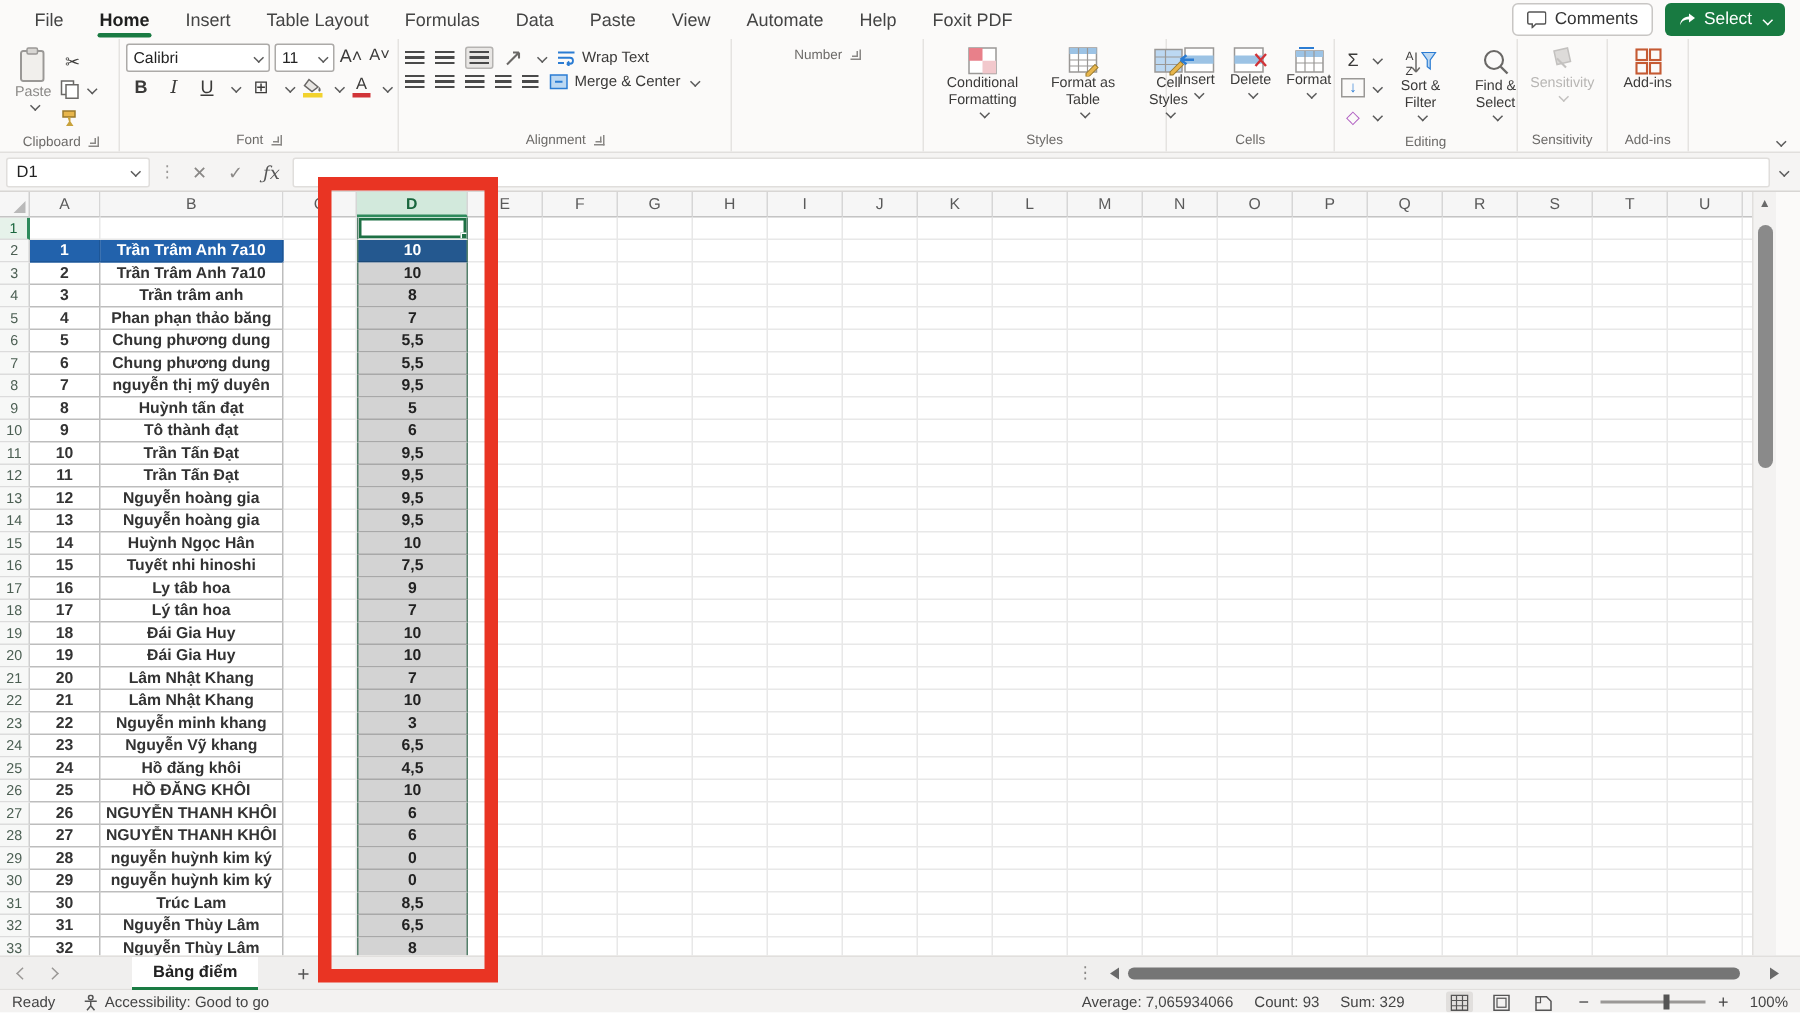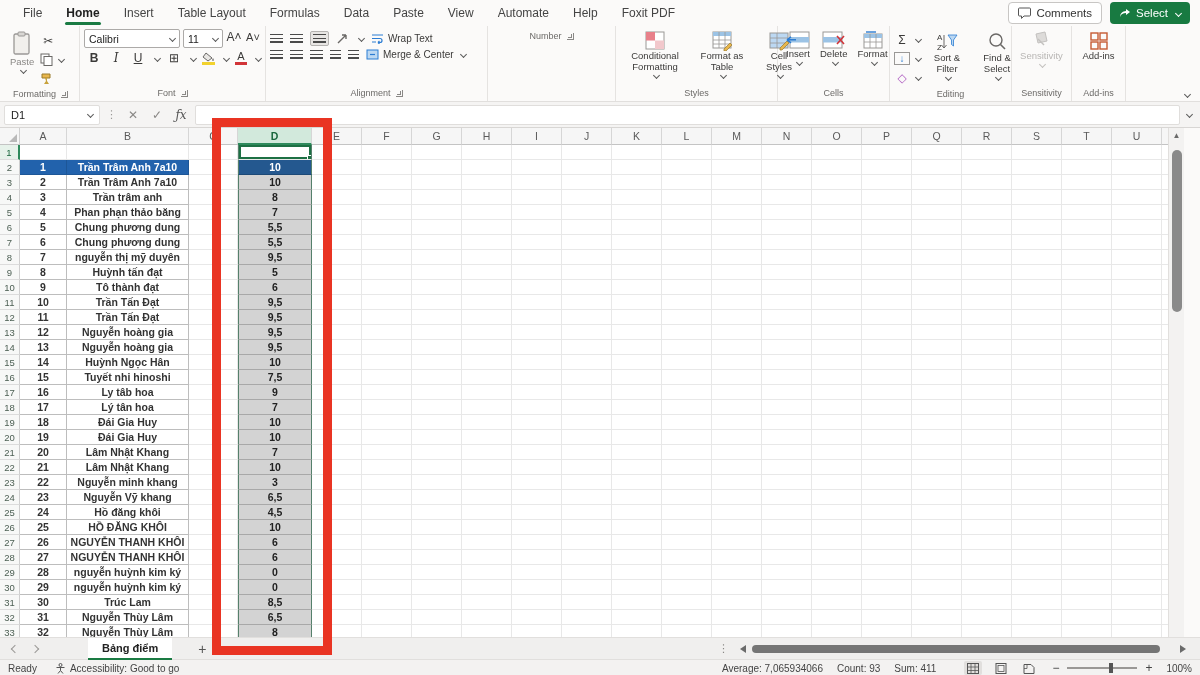--- a/index.html
+++ b/index.html
@@ -167,21 +167,21 @@
           </div>
           <div class="smallrow">
             <svg width="13" height="12" viewBox="0 0 13 12">
                 <path d="M2 1h8v4H2z" fill="#e8b64c" stroke="#9a7a2c"></path>
                 <path d="M5 5h2v3l2 3H4l2-3z" fill="#c8a23c"></path>
               </svg>
           </div>
         </div>
       </div>
       <div class="glabel">
-          <span>Formatting</span>
+          <span>Clipboard</span>
           <span class="dlg"></span>
         </div>
     </div>
 
     <div class="rgroup" style="width:186px">
       <div class="rcontent" style="flex-direction:column; gap:2px">
         <div style="display:flex; gap:3px; width:100%">
           <div class="combo" style="flex:1">
               <span>Calibri</span>
               <span class="chev"></span>
@@ -1320,21 +1320,21 @@
         <svg width="11" height="11" viewBox="0 0 11 11">
             <circle cx="5.5" cy="2" r="1.5" fill="none" stroke="#555"></circle>
             <path d="M1.5 4.5h8M5.5 4.5v3M5.5 7.5L3 10.5M5.5 7.5L8 10.5" stroke="#555" fill="none"></path>
           </svg>
         <span>Accessibility: Good to go</span>
       </span>
     </div>
     <div class="sb-right">
       <span class="sb-stat">Average: 7,065934066</span>
       <span class="sb-stat">Count: 93</span>
-      <span class="sb-stat">Sum: 411</span>
+      <span class="sb-stat">Sum: 329</span>
       <div class="viewicons">
         <span class="vicon sel">
             <svg width="12" height="11" viewBox="0 0 12 11">
               <rect x="0.5" y="0.5" width="11" height="10" fill="none" stroke="#555"></rect>
               <path d="M0.5 4h11M0.5 7.5h11M4 0.5v10M8 0.5v10" stroke="#555" stroke-width="0.8"></path>
             </svg>
           </span>
         <span class="vicon">
             <svg width="12" height="11" viewBox="0 0 12 11">
               <rect x="1" y="0.5" width="10" height="10" fill="none" stroke="#555"></rect>

